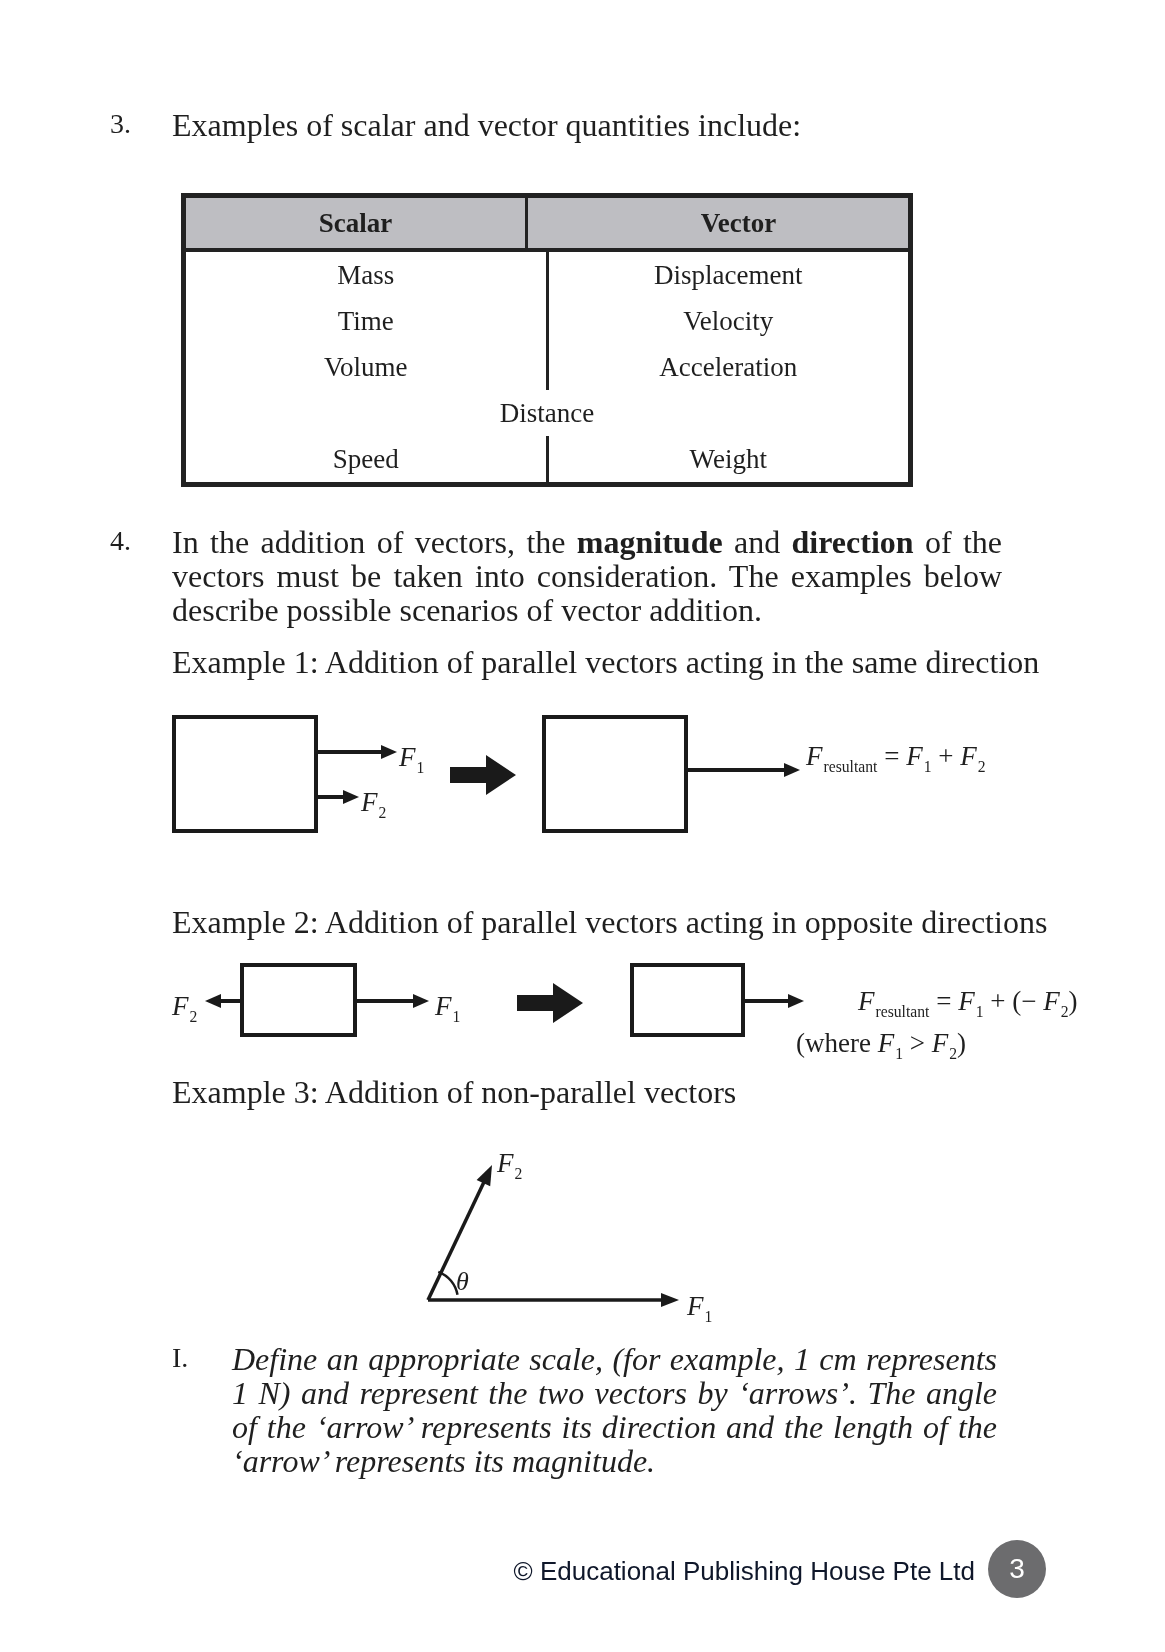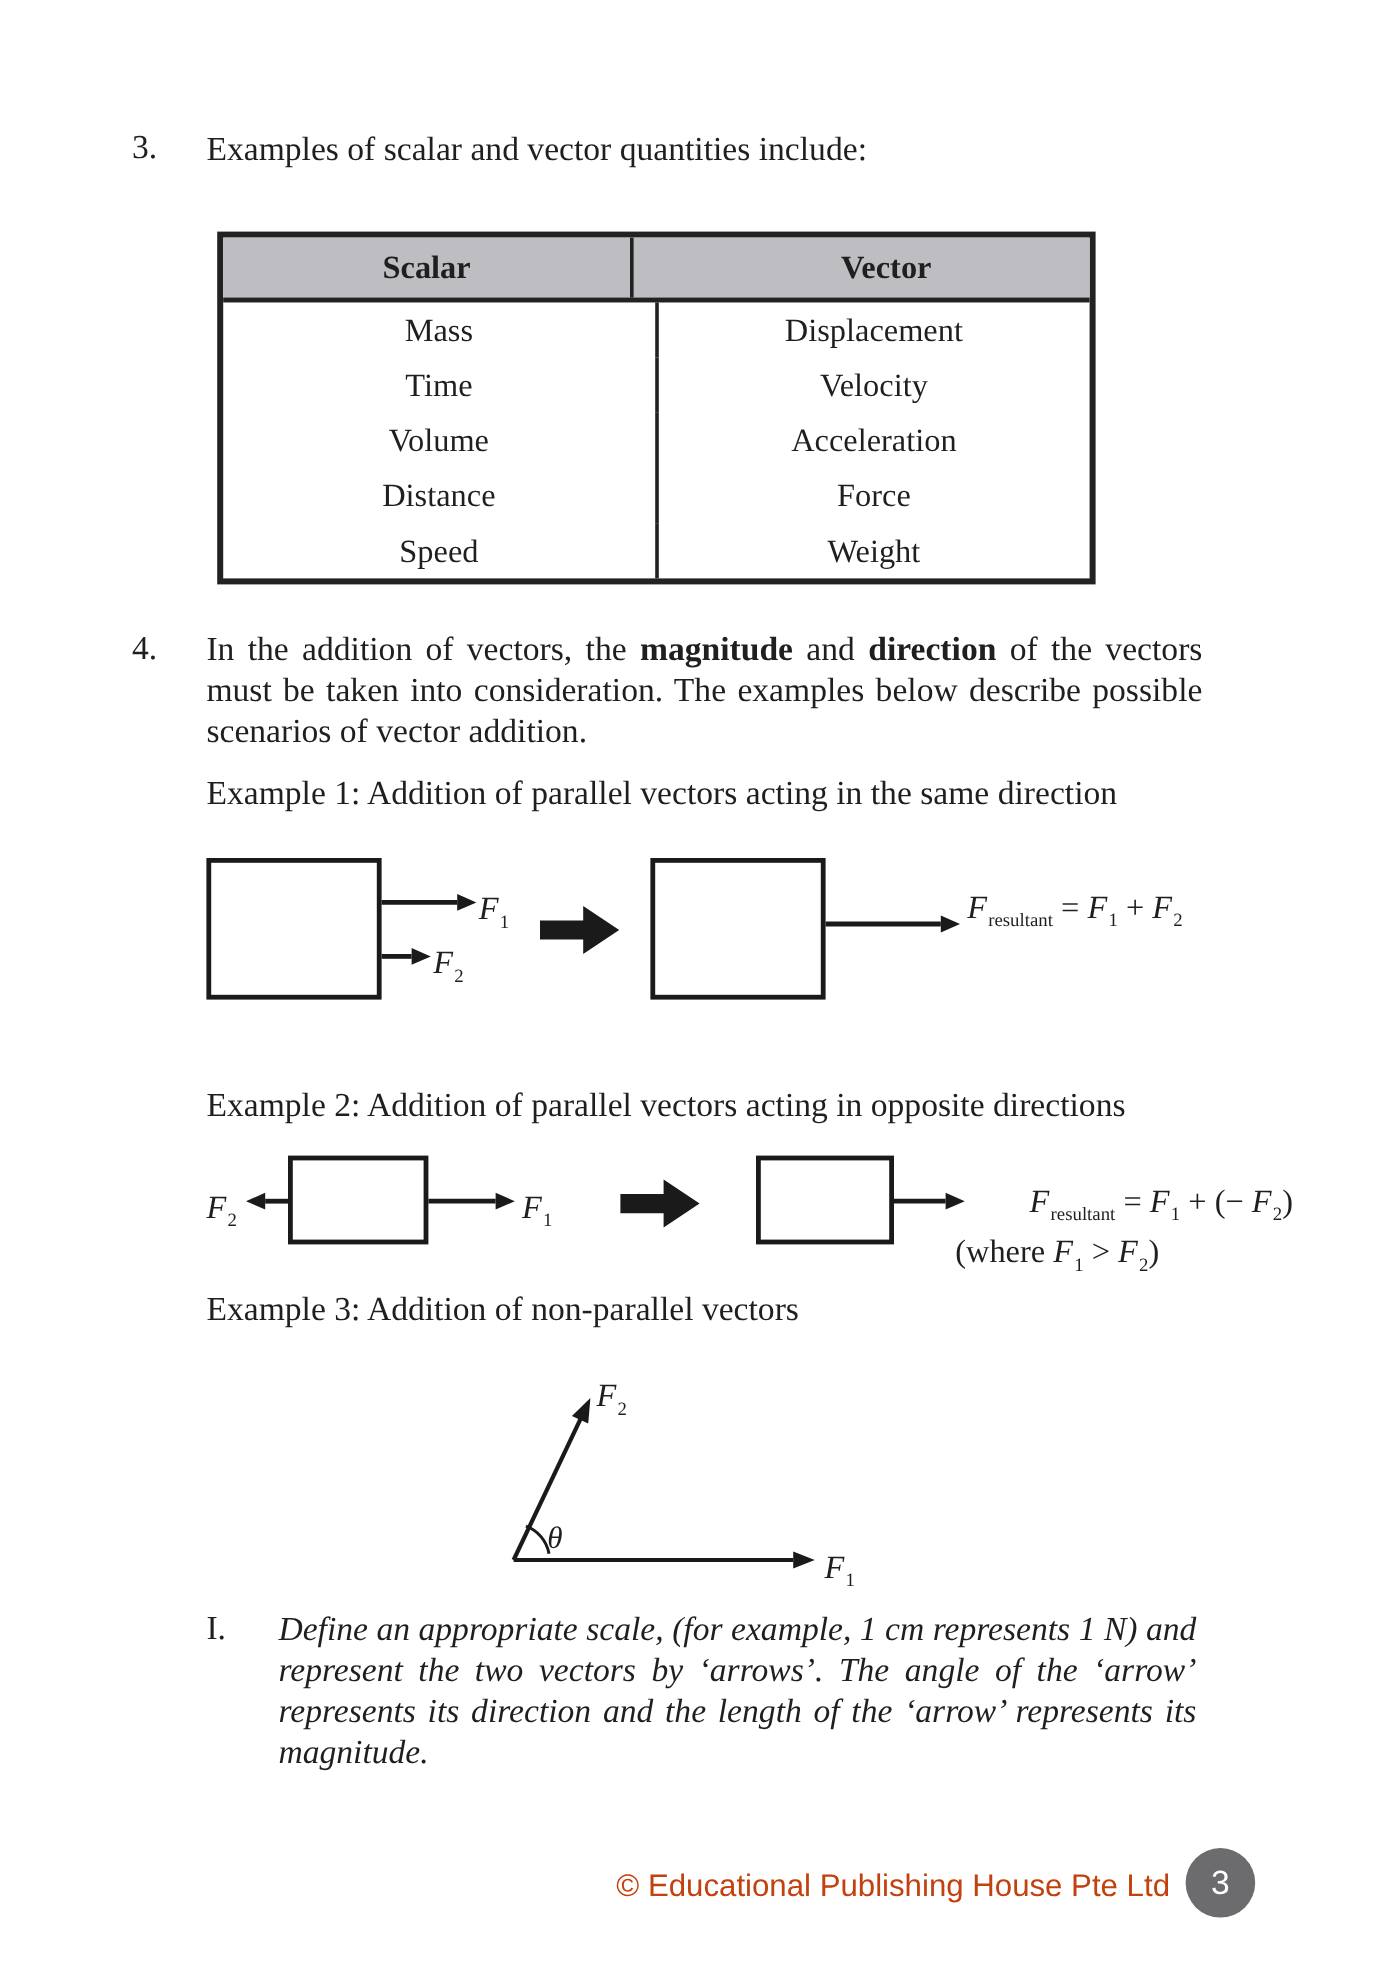--- a/index.html
+++ b/index.html
@@ -11,21 +11,21 @@
   .page{
     position:relative;
     width:1165px;height:1652px;
     background:#ffffff;
     font-family:"Liberation Serif", serif;
     color:var(--ink);
     overflow:hidden;
     margin:0 auto;
   }
   .abs{position:absolute;}
-  .body-text{font-size:28px;line-height:34px;}
+  .body-text{font-size:32px;line-height:34px;}
   .num{font-size:28px;}
   .just{text-align:justify;}
   .seg-n{}
   .seg-b{font-weight:bold;}
   .seg-i{font-style:italic;}
   .seg-sub{font-size:0.58em;vertical-align:-0.45em;letter-spacing:0;padding-left:1px;}
   
   .qtable{
     position:absolute;left:181px;top:193px;width:732px;
     border:5px solid #222;box-sizing:border-box;
@@ -43,21 +43,21 @@
   svg.diagram{position:absolute;overflow:visible;}
   svg .stroke{stroke:#1a1a1a;stroke-width:4;fill:none;}
   svg .fill{fill:#1a1a1a;stroke:none;}
   svg .thin{stroke:#1a1a1a;stroke-width:2.5;fill:none;}
   .flabel{position:absolute;font-size:27px;line-height:40px;white-space:nowrap;}
   .eq{position:absolute;font-size:27px;line-height:32px;white-space:nowrap;}
   
   .footer-text{
     position:absolute;right:190px;top:1556px;
     font-family:"Liberation Sans", sans-serif;
-    font-size:26px;color:#c2410c;white-space:nowrap;
+    font-size:26px;color:#0f172a;white-space:nowrap;
   }
   .page-badge{
     position:absolute;left:988px;top:1540px;width:58px;height:58px;
     border-radius:50%;background:var(--badge-bg);
     display:flex;align-items:center;justify-content:center;
     font-family:"Liberation Sans", sans-serif;
     font-size:28px;color:#ffffff;
   }
 </style>
 </head>
@@ -80,21 +80,20 @@
     <div class="brow">
       <div class="bcell">Time</div>
       <div class="bcell">Velocity</div>
     </div>
     <div class="brow">
       <div class="bcell">Volume</div>
       <div class="bcell">Acceleration</div>
     </div>
     <div class="brow">
       <div class="bcell">Distance</div>
-      <div class="bcell">Force</div>
     </div>
     <div class="brow">
       <div class="bcell">Speed</div>
       <div class="bcell">Weight</div>
     </div>
   </div>
 
   <span class="abs num" style="left:110px;top:525px;">4.</span>
   <div class="abs body-text just" style="left:172px;top:525px;width:830px;"><span class="seg-n">In the addition of vectors, the </span><span class="seg-b">magnitude</span><span class="seg-n"> and </span><span class="seg-b">direction</span><span class="seg-n"> of the vectors must be taken into consideration. The examples below describe possible scenarios of vector addition.</span></div>
 

